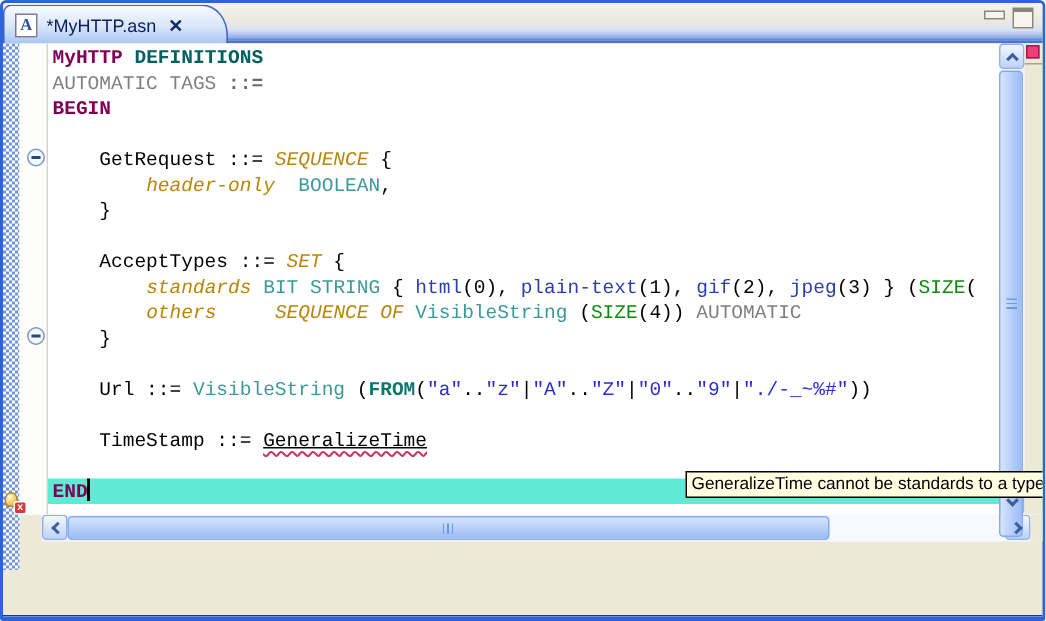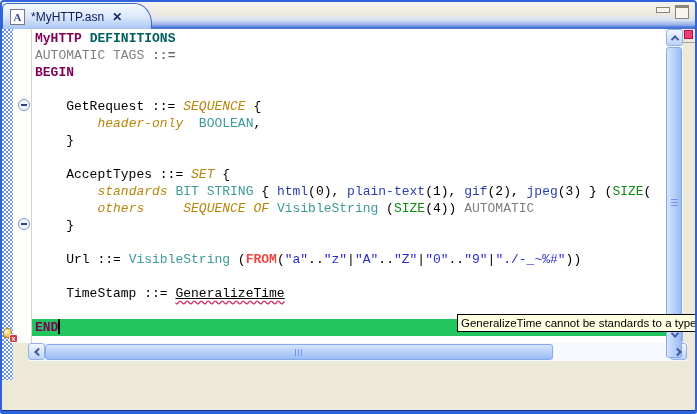--- a/index.html
+++ b/index.html
@@ -48,33 +48,33 @@
     background-size:4px 4px;
   }
   .fold-col { width:19px; height:100%; background:#FDFDFB; border-right:1px solid #D8D4C4; }
 
   .editor {
     position:relative; flex:1; height:100%; background:#fff; overflow:hidden;
     font-family:"Liberation Mono", monospace; font-size:13px; line-height:17px;
     padding:1px 0 0 3px; cursor:text;
   }
   .line { white-space:pre; height:17px; }
-  .line.current { background:#22c55e; margin-left:-3px; padding-left:3px; }
+  .line.current { background:#5eead4; margin-left:-3px; padding-left:3px; }
 
   .tok-pln { color:#000; }
   .tok-mod { color:#7F0055; font-weight:bold; }
   .tok-def { color:#006060; font-weight:bold; }
   .tok-gry { color:#7F7F7F; }
   .tok-gryb{ color:#6B6B6B; font-weight:bold; }
   .tok-fld { color:#B8860B;font-style:italic; }
   .tok-typ { color:#3D9999; }
   .tok-enm { color:#2B3FAE; }
   .tok-str { color:#2B2BD5; }
   .tok-siz { color:#0E8A0E; }
-  .tok-frm { color:#ef4444; font-weight:bold; }
+  .tok-frm { color:#0f766e; font-weight:bold; }
   .tok-err { color:#000; text-decoration:underline; }
   .squig  { text-decoration:underline wavy #CC3366; text-underline-offset:3px; text-decoration-skip-ink:none; }
 
   .caret { display:inline-block; width:2px; height:15px; background:#000; vertical-align:-3px; }
 
   .fold-toggle {
     position:absolute; width:12px; height:12px; border-radius:50%;
     border:1px solid #7E96C8; background:#F2F7FD; z-index:5;
     display:flex; align-items:center; justify-content:center;
   }

